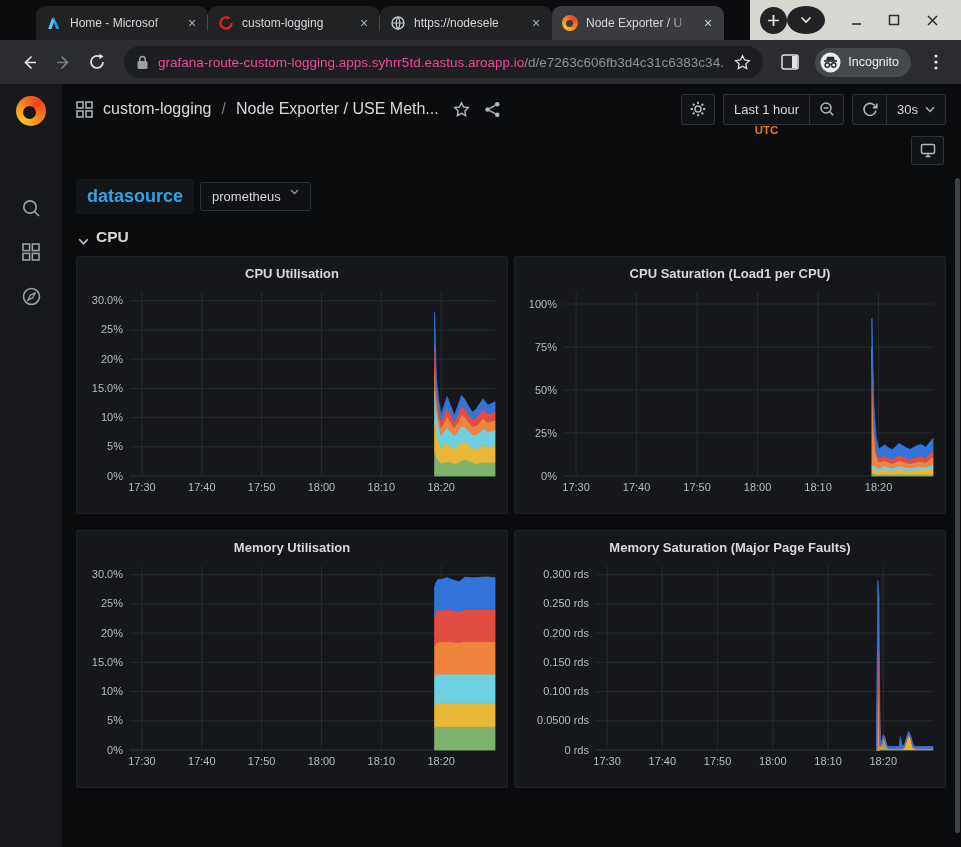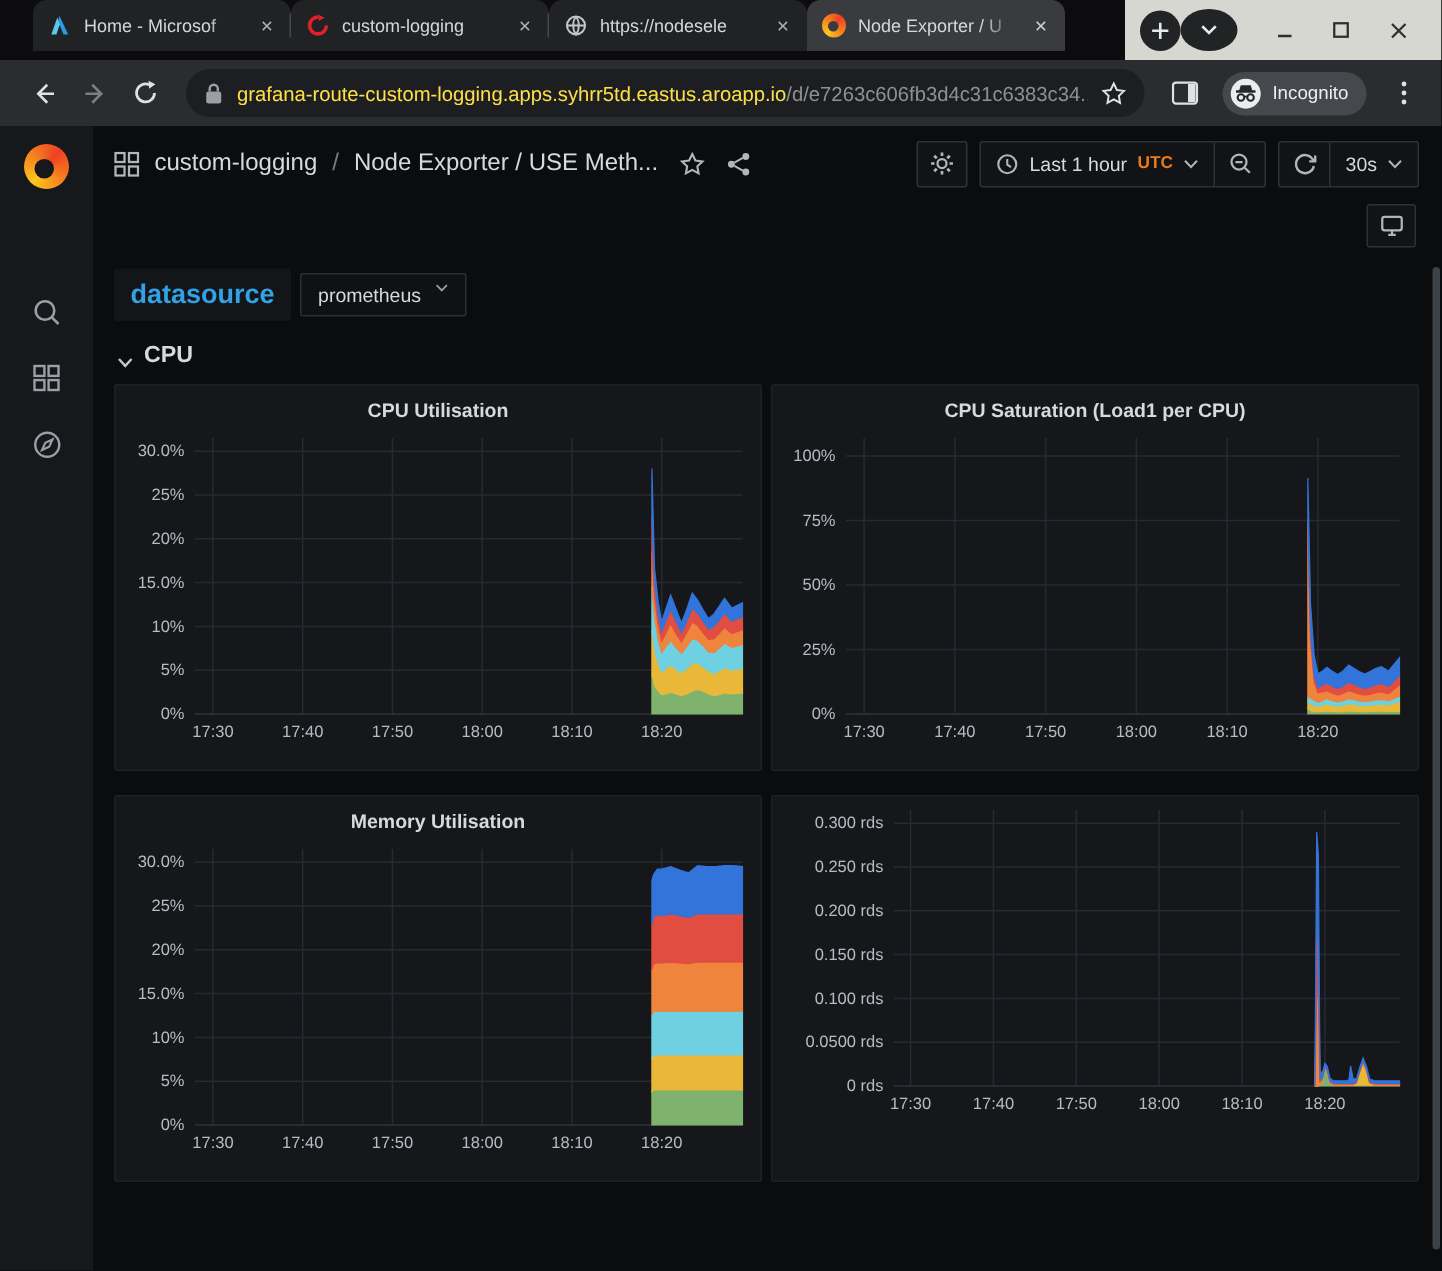--- a/index.html
+++ b/index.html
@@ -1,21 +1,21 @@
 <!DOCTYPE html>
 <html><head>
 <meta charset="utf-8">
 <style>
   * { box-sizing: border-box; margin: 0; padding: 0; }
   html,body { width: 961px; height: 847px; overflow: hidden; background:#0b0c0e;
               font-family: "Liberation Sans", sans-serif; }
 
   
   .tabstrip { display:flex; height:40px; background:#d6d7d1; }
-  .tabs-dark { display:flex; width:846px; background:#0c0c0e; padding-left:22px; }
+  .tabs-dark { display:flex; align-items:flex-end; width:846px; background:#0c0c0e; padding-left:36px; }
   .tab { display:flex; align-items:center; gap:8px; width:172px; height:34px;
          background:#212224; border-radius:9px 9px 0 0; padding:0 8px 0 10px; position:relative; }
   .tab + .tab::before { content:""; position:absolute; left:-1px; top:9px; height:16px; width:1px; background:#46484a; }
   .tab.active { background:#3a3b3e; }
   .tab.active::before, .tab.active + .tab::before { display:none; }
   .tab-label { flex:1; font-size:12px; color:#d5d7d9; white-space:nowrap; overflow:hidden;
                -webkit-mask-image:linear-gradient(to right,#000 78%,transparent); mask-image:linear-gradient(to right,#000 78%,transparent); }
   .tab-close { color:#aeb1b5; font-size:14px; line-height:1; width:16px; height:16px; border-radius:50%;
                display:flex; align-items:center; justify-content:center; flex:none; }
   .tab-ico { width:16px; height:16px; flex:none; }
@@ -23,21 +23,21 @@
   .circle-btn { width:27px; height:27px; border-radius:50%; background:#222325; display:flex;
                 align-items:center; justify-content:center; }
   .winctl { margin-left:auto; display:flex; align-items:center; }
   .winctl > div { width:38px; height:28px; display:flex; align-items:center; justify-content:center; }
 
   .toolbar { display:flex; align-items:center; height:44px; background:#2b2c2f; padding:0 10px 0 14px; gap:4px; }
   .nav-btn { width:30px; height:30px; display:flex; align-items:center; justify-content:center; border-radius:50%; }
   .omnibox { flex:1; height:32px; background:#1d1e21; border-radius:16px; display:flex; align-items:center;
              padding:0 12px; margin:0 8px; gap:9px; min-width:0; }
   .url { flex:1; font-size:13.5px; white-space:nowrap; overflow:hidden; }
-  .url .domain { color:#fde047; }
+  .url .domain { color:#ec4899; }
   .url .path { color:#8d9196; }
   .incog { display:flex; align-items:center; gap:7px; background:#45484c; border-radius:15px; height:29px;
            padding:0 12px 0 5px; margin:0 6px; }
   .incog-txt { color:#eceef0; font-size:12.5px; }
 
   
   .app { position:relative; height:763px; display:flex; background:#0b0c0e; }
   .sidebar { width:62px; background:#17181b; display:flex; flex-direction:column; align-items:center; flex:none; }
   .side-item { width:62px; height:44px; display:flex; align-items:center; justify-content:center; }
   .glogo { position:relative; width:30px; height:30px; border-radius:50%; margin:12px 0 60px 0;
@@ -51,21 +51,21 @@
   .gheader { display:flex; align-items:center; height:46px; margin-top:2px; }
   .crumb { display:flex; align-items:center; gap:10px; font-size:16px; color:#d8d9da; }
   .crumb .sep { color:#787d84; }
   .hdr-icons { display:flex; align-items:center; gap:14px; margin-left:14px; }
   .gctl { margin-left:auto; display:flex; align-items:center; gap:8px; }
   .gbtn { display:flex; align-items:center; justify-content:center; height:31px; background:#111317;
           border:1px solid #2e3238; border-radius:2px; color:#d8d9da; font-size:13px; }
   .gbtn.icon-only { width:34px; }
   .tp-group, .rf-group { display:flex; align-items:stretch; height:31px; background:#111317;
           border:1px solid #2e3238; border-radius:2px; }
-  .tp-main { display:flex; align-items:center; gap:7px; padding:0 10px; color:#d8d9da; font-size:13px; }
+  .tp-main { display:flex; align-items:center; gap:7px; padding:0 10px; color:#d8d9da; font-size:13px;flex-direction:column; }
   .tp-utc { color:#eb7b18; font-size:11.5px; font-weight:bold; }
   .tp-zoom, .rf-ico { display:flex; align-items:center; justify-content:center; width:34px; border-left:1px solid #2e3238; }
   .rf-ico { border-left:none; border-right:1px solid #2e3238; }
   .rf-int { display:flex; align-items:center; gap:7px; padding:0 10px; color:#d8d9da; font-size:13px; }
 
   .kiosk-row { display:flex; justify-content:flex-end; margin:4px 2px 10px 0; }
   .kiosk-btn { width:33px; height:29px; background:#111317; border:1px solid #2e3238; border-radius:2px;
                display:flex; align-items:center; justify-content:center; }
 
   .var-row { display:flex; align-items:center; gap:6px; margin:14px 0 14px 0; }
@@ -448,20 +448,21 @@
               <polygon points="352.6,170.8 353.8,169.6 356.2,169.6 359.1,169.6 365.1,169.6 371.1,169.6 377.1,169.6 383.1,169.6 389.1,169.6 395.0,169.6 401.0,169.6 407.0,169.6 413.0,169.6 413.0,193.0 407.0,193.0 401.0,193.0 395.0,193.0 389.1,193.0 383.1,193.0 377.1,193.0 371.1,193.0 365.1,193.0 359.1,193.0 356.2,193.0 353.8,193.0 352.6,193.0" fill="#7EB26D" stroke="#7EB26D" stroke-width="0.8"></polygon>
               <polygon points="352.6,148.0 353.8,146.3 356.2,146.3 359.1,146.3 365.1,146.3 371.1,146.3 377.1,146.3 383.1,146.3 389.1,146.3 395.0,146.3 401.0,146.3 407.0,146.3 413.0,146.3 413.0,169.6 407.0,169.6 401.0,169.6 395.0,169.6 389.1,169.6 383.1,169.6 377.1,169.6 371.1,169.6 365.1,169.6 359.1,169.6 356.2,169.6 353.8,169.6 352.6,170.8" fill="#EAB839" stroke="#EAB839" stroke-width="0.8"></polygon>
               <polygon points="352.6,120.0 353.8,117.1 356.2,117.1 359.1,117.1 365.1,117.1 371.1,117.1 377.1,117.1 383.1,117.1 389.1,117.1 395.0,117.1 401.0,117.1 407.0,117.1 413.0,117.1 413.0,146.3 407.0,146.3 401.0,146.3 395.0,146.3 389.1,146.3 383.1,146.3 377.1,146.3 371.1,146.3 365.1,146.3 359.1,146.3 356.2,146.3 353.8,146.3 352.6,148.0" fill="#6ED0E0" stroke="#6ED0E0" stroke-width="0.8"></polygon>
               <polygon points="352.6,89.6 353.8,85.5 356.2,84.9 359.1,84.9 365.1,84.4 371.1,84.9 377.1,85.5 383.1,84.4 389.1,84.4 395.0,84.4 401.0,84.4 407.0,84.4 413.0,84.4 413.0,117.1 407.0,117.1 401.0,117.1 395.0,117.1 389.1,117.1 383.1,117.1 377.1,117.1 371.1,117.1 365.1,117.1 359.1,117.1 356.2,117.1 353.8,117.1 352.6,120.0" fill="#EF843C" stroke="#EF843C" stroke-width="0.8"></polygon>
               <polygon points="352.6,59.2 353.8,54.0 356.2,52.8 359.1,53.4 365.1,52.2 371.1,53.4 377.1,54.6 383.1,52.2 389.1,52.2 395.0,52.2 401.0,52.2 407.0,52.2 413.0,52.2 413.0,84.4 407.0,84.4 401.0,84.4 395.0,84.4 389.1,84.4 383.1,84.4 377.1,85.5 371.1,84.9 365.1,84.4 359.1,84.9 356.2,84.9 353.8,85.5 352.6,89.6" fill="#E24D42" stroke="#E24D42" stroke-width="0.8"></polygon>
               <polygon points="352.6,30.0 353.8,25.9 356.2,22.4 359.1,22.4 365.1,20.7 371.1,23.0 377.1,24.8 383.1,20.1 389.1,20.7 395.0,20.7 401.0,20.1 407.0,20.1 413.0,20.7 413.0,52.2 407.0,52.2 401.0,52.2 395.0,52.2 389.1,52.2 383.1,52.2 377.1,54.6 371.1,53.4 365.1,52.2 359.1,53.4 356.2,52.8 353.8,54.0 352.6,59.2" fill="#3274D9" stroke="#3274D9" stroke-width="0.8"></polygon>
             </svg>
           </div>
       </div>
       <div class="panel">
+        <div class="panel-title">Memory Saturation (Major Page Faults)</div>
         <div class="chart-wrap">
             <svg width="420" height="214">
               <line x1="87.04918032786885" x2="87.04918032786885" y1="9" y2="193" stroke="#272b31" stroke-width="1"></line>
               <text x="87.04918032786885" y="208" text-anchor="middle" font-size="11" fill="#b8bcc2">17:30</text>
               <line x1="142.2950819672131" x2="142.2950819672131" y1="9" y2="193" stroke="#272b31" stroke-width="1"></line>
               <text x="142.2950819672131" y="208" text-anchor="middle" font-size="11" fill="#b8bcc2">17:40</text>
               <line x1="197.54098360655738" x2="197.54098360655738" y1="9" y2="193" stroke="#272b31" stroke-width="1"></line>
               <text x="197.54098360655738" y="208" text-anchor="middle" font-size="11" fill="#b8bcc2">17:50</text>
               <line x1="252.78688524590166" x2="252.78688524590166" y1="9" y2="193" stroke="#272b31" stroke-width="1"></line>
               <text x="252.78688524590166" y="208" text-anchor="middle" font-size="11" fill="#b8bcc2">18:00</text>

